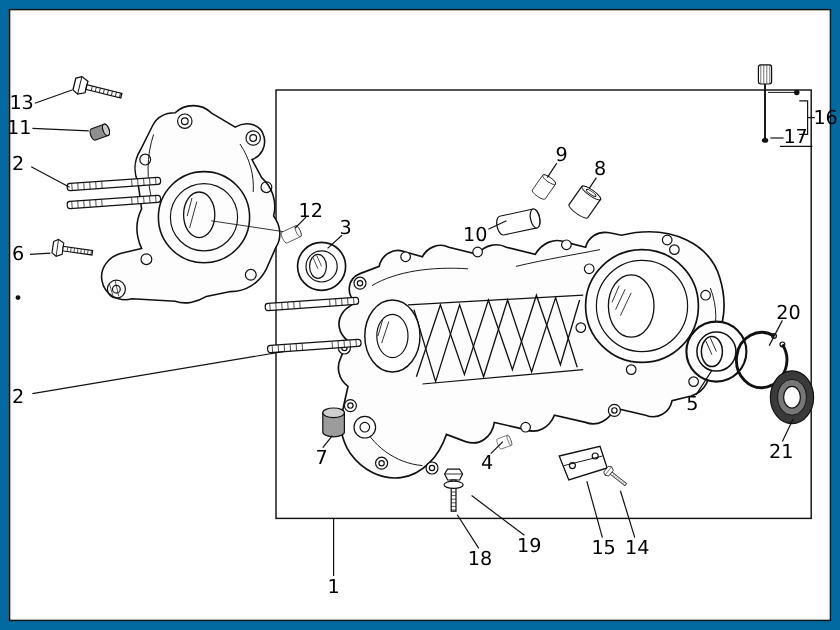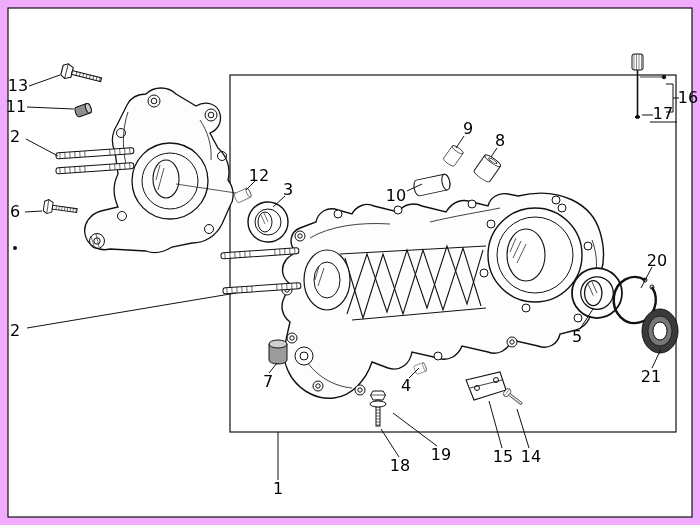--- a/index.html
+++ b/index.html
@@ -1,16 +1,16 @@
 <!DOCTYPE html>
 <html><head>
 <meta charset="utf-8">
 <style>
   html,body{margin:0;padding:0;background:#ffffff;}
-  .stage{position:relative;width:700px;height:525px;background:#f0abfc;overflow:hidden;
+  .stage{position:relative;width:700px;height:525px;background:#0369a1;overflow:hidden;
          font-family:"DejaVu Sans",sans-serif;}
   svg{display:block;}
   .co{font:16px "DejaVu Sans",sans-serif;fill:#000;text-anchor:middle;}
 </style>
 </head>
 <body>
 
 <div class="stage">
 <svg width="700" height="525" viewBox="0 0 700 525">
 

